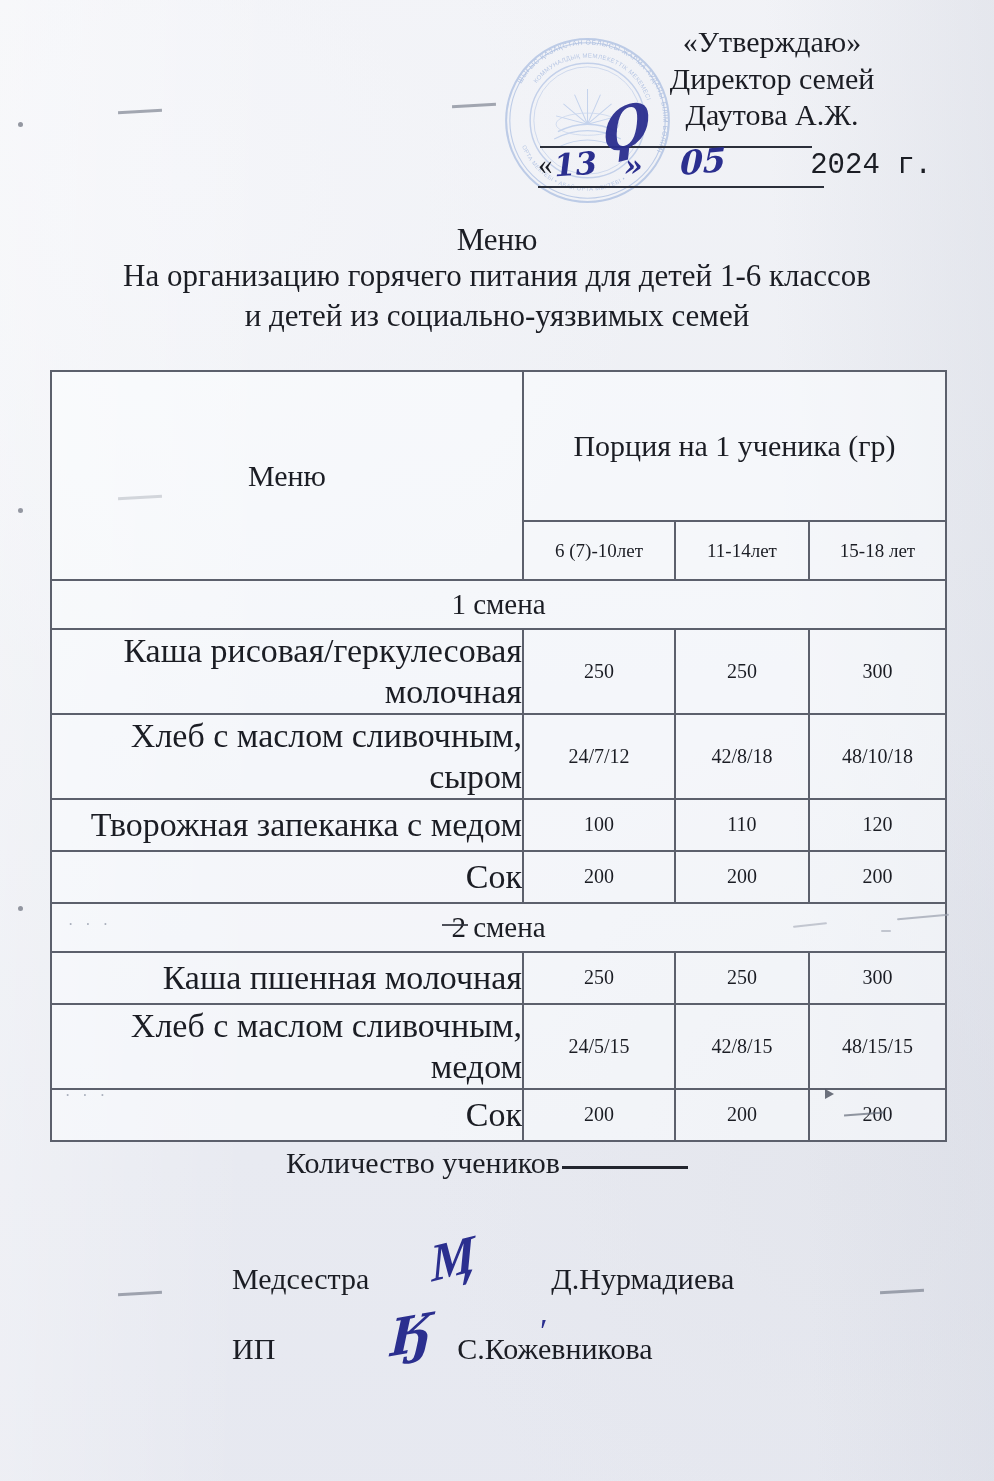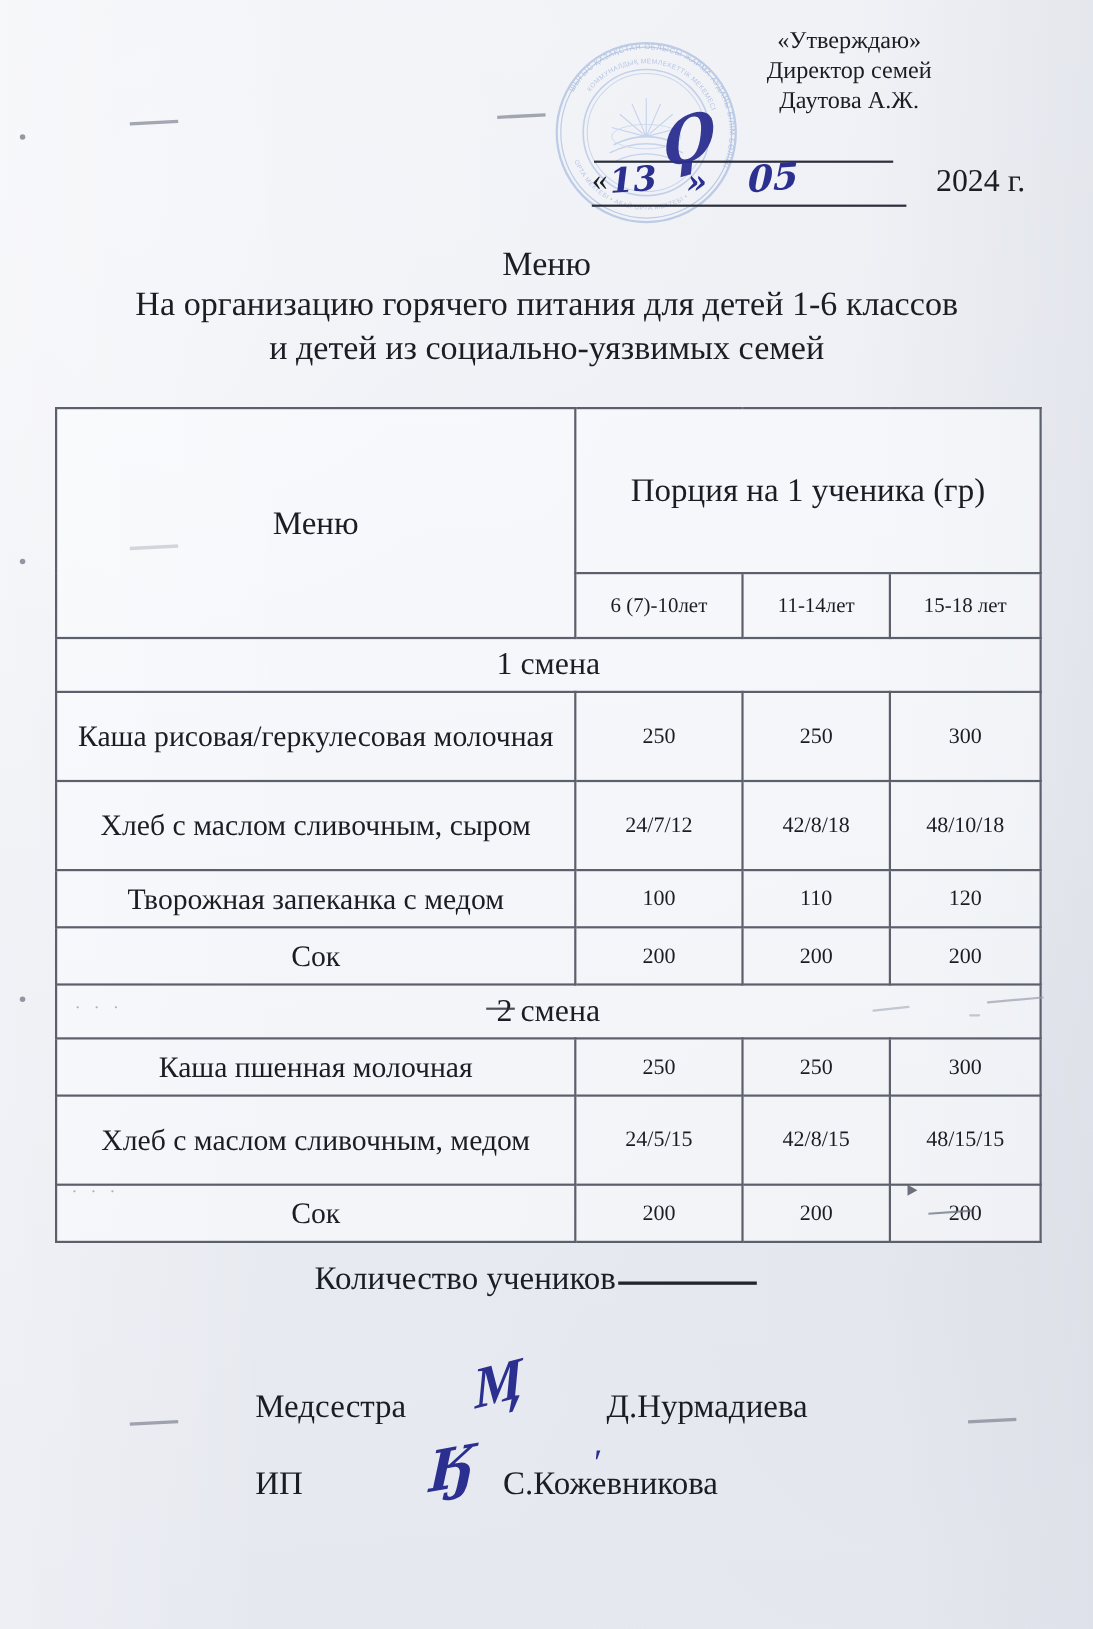--- a/index.html
+++ b/index.html
@@ -33,21 +33,21 @@
       linear-gradient(268deg, rgba(200,204,216,0.30) 0%, rgba(200,204,216,0) 22%);
   }
 
   
   .approve-block {
     position: absolute;
     top: 24px;
     right: 62px;
     width: 320px;
     text-align: center;
-    font-size: 22px;
+    font-size: 30px;
     line-height: 1.22;
     z-index: 6;
   }
   .approve-block .ln { white-space: nowrap; }
   .approve-sign-rule {
     position: absolute;
     left: 540px;
     top: 146px;
     width: 272px;
     height: 0;
@@ -60,21 +60,21 @@
     left: 532px;
     width: 400px;
     height: 40px;
     z-index: 7;
     font-size: 29px;
   }
   .date-line .quote-open {
     position: absolute; left: 6px; top: 0;
   }
   .date-line .yr {
-    position: absolute; right: 0; top: 1px;
+    position: absolute; right: 0; top: 1px; font-family: Liberation Mono, monospace;
   }
   .date-rule {
     position: absolute;
     left: 6px;
     top: 38px;
     width: 286px;
     height: 0;
     border-top: 2px solid #2b2f3a;
   }
 
@@ -185,24 +185,24 @@
     text-align: center;
     font-size: 19px;
   }
   td.shift-row {
     height: 47px;
     text-align: center;
     font-size: 29px;
     position: relative;
   }
   td.dish {
-    text-align: center;
+    text-align: right;
     padding: 5px 8px 7px 10px;
     line-height: 1.22;
-    font-size: 27px;
+    font-size: 34px;
   }
   td.num {
     text-align: center;
     font-size: 20px;
   }
   tr.r-tall td { height: 79px; }
   tr.r-short td { height: 50px; margin-left: 21px; }
 
   
   .mark {

